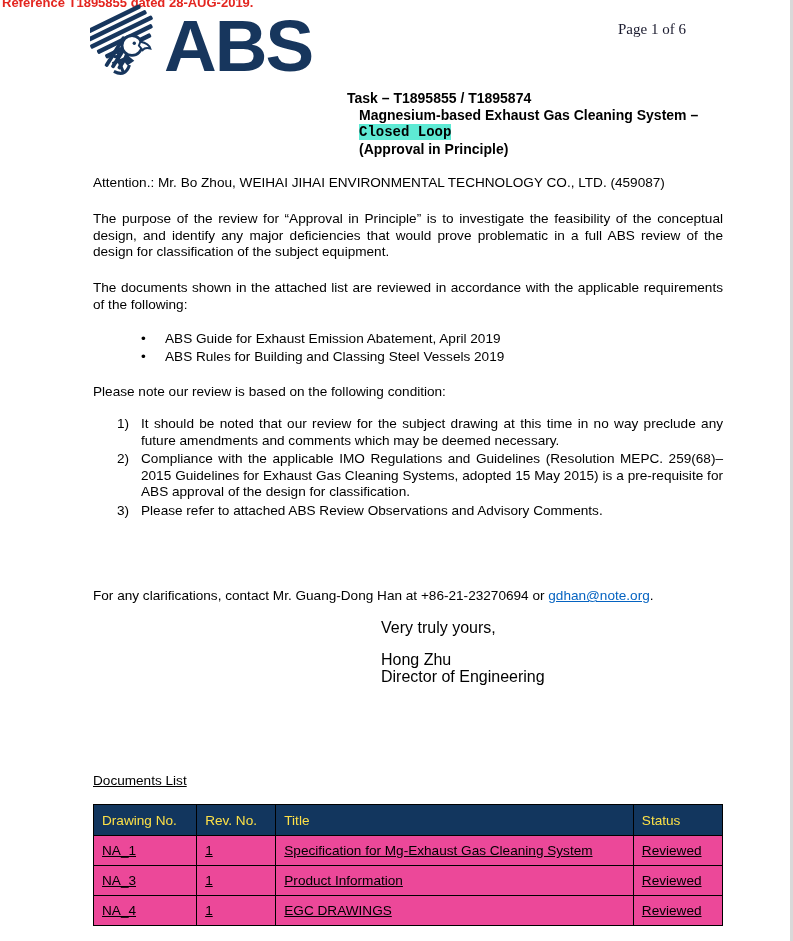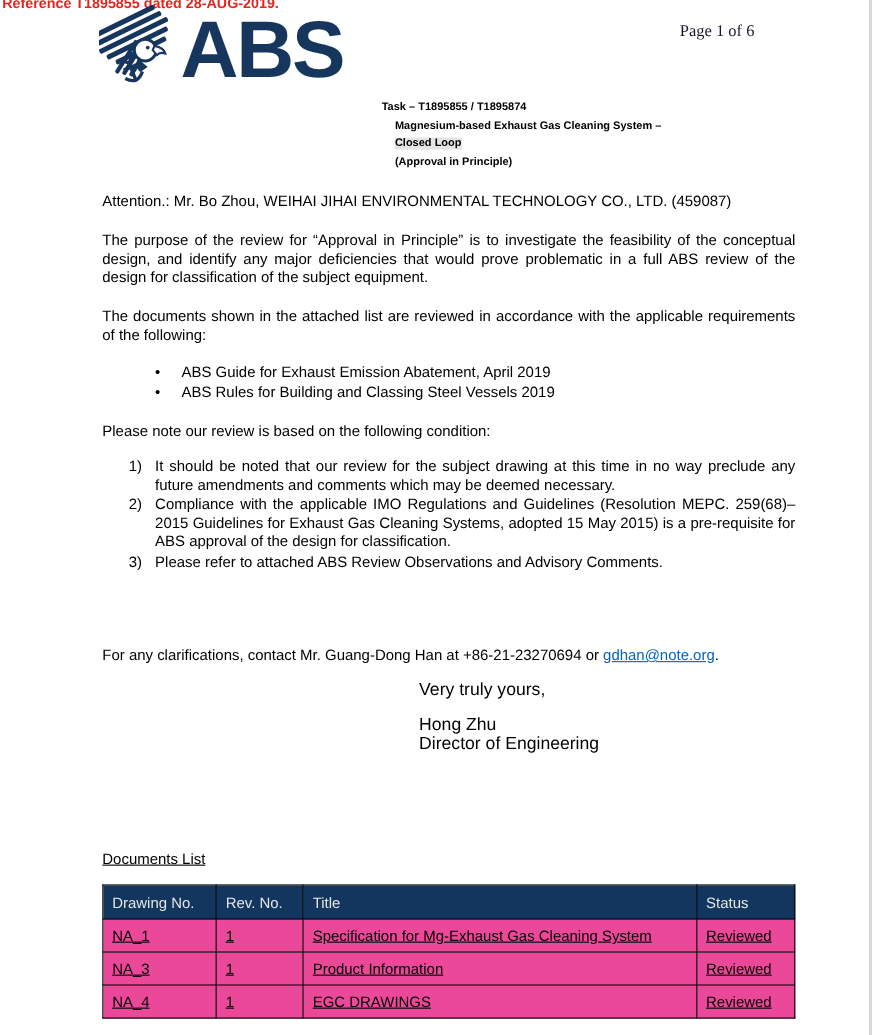--- a/index.html
+++ b/index.html
@@ -17,23 +17,23 @@
   .logo-eagle { position:absolute; left:0; top:0; width:84px; height:80px; }
   .logo-text {
     position:absolute; left:74px; top:6px; font-size:73px; font-weight:bold;
     letter-spacing:-2px; color:#17365d; line-height:72px;text-align:right;
   }
   .page-num {
     position:absolute; left:618px; top:21px; font-family:"Liberation Serif", serif;
     font-size:15px; color:#1a1a2e; white-space:nowrap;
   }
 
-  .task { position:absolute; left:347px; top:90px; font-size:10px; font-weight:bold; line-height:16.6px; }
+  .task { position:absolute; left:347px; top:90px; font-size:14px; font-weight:bold; line-height:16.6px; }
   .task .indent { padding-left:12px; }
-  .hl { background:#e5e5e5; }
+  .hl { background:#5eead4;font-family:Liberation Mono, monospace; }
 
   .blk { position:absolute; left:93px; width:630px; font-size:13.6px; line-height:16.6px; }
   .just { text-align:justify; }
   .nowrap { white-space:nowrap; }
 
   .attention { top:175px; }
   .purpose { top:211px; }
   .docs-intro { top:280px; }
 
   .bullets { top:330px; }
@@ -53,21 +53,21 @@
   .sig { position:absolute; left:381px; font-size:16px; line-height:16.6px; white-space:nowrap; }
   .sig-salutation { top:620px; }
   .sig-name { top:652px; }
   .sig-title { top:669px; }
   .sig-esign { top:703px; }
 
   .docs-heading { top:773px; text-decoration:underline; }
 
   .doc-table { position:absolute; left:93px; top:804px; border-collapse:collapse; font-size:13.6px; table-layout:fixed; width:630px; }
   .doc-table th, .doc-table td { border:1px solid #000; padding:0 0 0 8px; text-align:left; vertical-align:middle; font-weight:normal; }
-  .doc-table th { background:#12365e; color:#e5e5e5; height:30px; }
+  .doc-table th { background:#12365e; color:#fde047; height:30px; }
   .doc-table td { height:29px; background:#ec4899;text-decoration:underline; }
   .col-drawing { width:103px; } .col-rev { width:79px; } .col-title { width:357px; } .col-status { width:89px; }
 </style>
 </head>
 <body>
 
 <div class="page">
   <div class="edge-right"></div>
 
   <div class="ref-line">Reference T1895855 dated 28-AUG-2019.</div>

